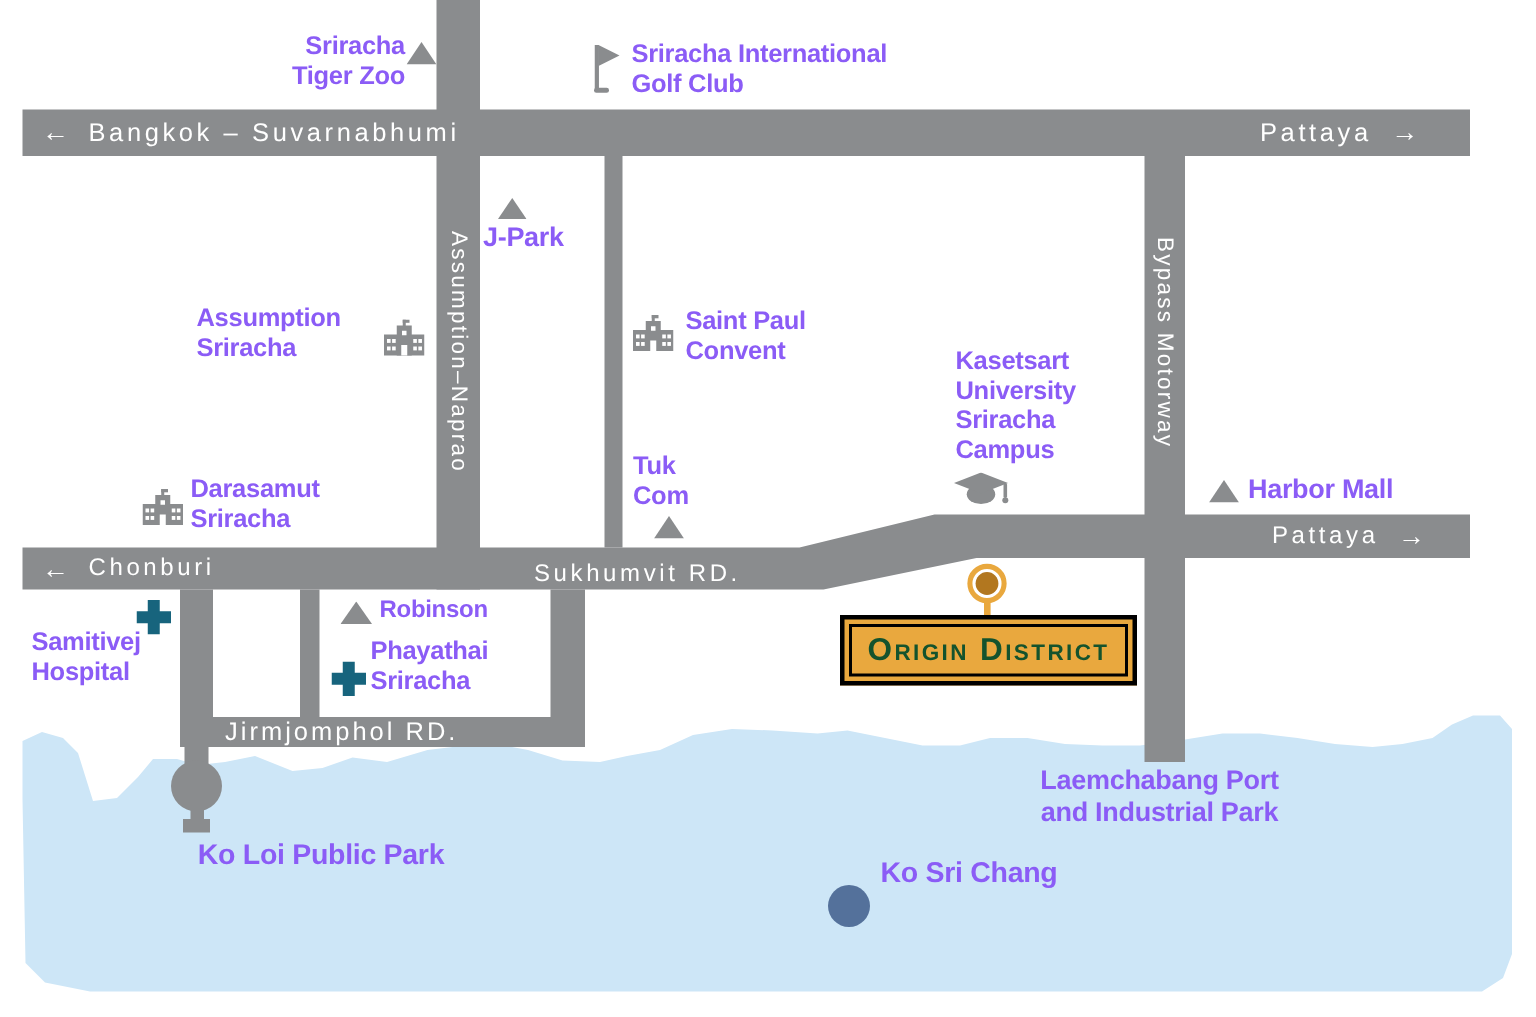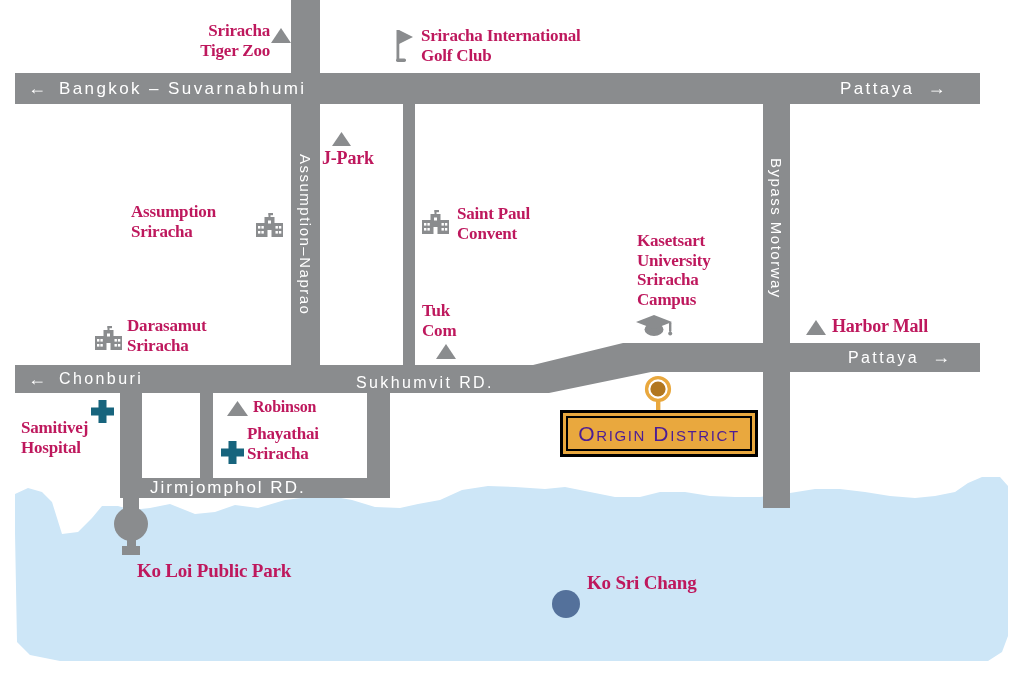--- a/index.html
+++ b/index.html
@@ -2,43 +2,43 @@
 <html><head>
 <meta charset="utf-8">
 <style>
   html,body{margin:0;padding:0;background:#ffffff;}
   #map{
     position:relative;width:1024px;height:678px;overflow:hidden;background:#ffffff;
     font-family:"Liberation Sans","DejaVu Sans",sans-serif;
   }
   #bg{position:absolute;left:0;top:0;}
   .place{
-    position:absolute;font-weight:bold;color:#be185d;font-size:17px;line-height:1.16;
-    letter-spacing:-0.2px;white-space:pre-line;font-family:Liberation Serif, serif;
+    position:absolute;font-weight:bold;color:#8b5cf6;font-size:17px;line-height:1.16;
+    letter-spacing:-0.2px;white-space:pre-line;
   }
   .road-label{
     position:absolute;display:flex;align-items:center;color:#ffffff;
     font-size:16px;font-weight:normal;letter-spacing:2.4px;white-space:nowrap;
   }
   .road-label .arrL{margin-right:13px;letter-spacing:0;font-size:18px;}
   .road-label .arrR{margin-left:13px;letter-spacing:0;font-size:18px;}
   .vroad-label{
     position:absolute;display:flex;align-items:center;justify-content:center;
     color:#ffffff;font-size:15px;letter-spacing:1.5px;white-space:nowrap;
     writing-mode:vertical-rl;text-orientation:mixed;
   }
   .icon{position:absolute;}
   #origin-sign{
     position:absolute;left:560px;top:410px;width:192px;height:41px;
     background:#e9a83e;border:3px solid #000000;
   }
   #origin-sign .inner{
     position:absolute;inset:3px;border:2px solid #000000;
     display:flex;align-items:center;justify-content:center;
-    font-weight:normal;font-variant:small-caps;font-size:21px;letter-spacing:1.6px;color:#4c1d95;
+    font-weight:bold;font-variant:small-caps;font-size:21px;letter-spacing:1.6px;color:#14532d;
   }
 </style>
 </head>
 <body>
 
 <div id="map">
 
   <svg id="bg" width="1024" height="678" viewBox="0 0 1024 678">
     <polygon points="15,533 15,494 28,488 42,492 52,502 62,534 78,532 92,518 102,506 118,506 132,510 150,508 170,504 195,514 215,512 235,505 258,508 285,500 310,497 330,496 352,500 375,507 400,508 418,504 440,500 462,490 488,486 515,487 545,489 565,487 590,492 615,497 640,497 660,492 685,492 710,496 735,497 760,497 790,493 815,489 840,489 865,492 890,496 915,498 935,496 955,492 968,483 982,477 1000,477 1008,486 1008,636 1002,652 988,661 60,661 30,655 17,642" fill="#cde6f7"></polygon>
     <g fill="#8a8c8e">
@@ -204,20 +204,22 @@
   <div class="place" style="left:127px;top:316px;">Darasamut
 Sriracha</div>
   <div class="place" style="left:422px;top:301px;">Tuk
 Com</div>
   <div class="place" style="left:253px;top:398px;font-size:16px;">Robinson</div>
   <div class="place" style="left:247px;top:424px;">Phayathai
 Sriracha</div>
   <div class="place" style="left:114px;top:560px;width:200px;text-align:center;font-size:19px;">Ko Loi Public Park</div>
   <div class="place" style="left:21px;top:418px;">Samitivej
 Hospital</div>
+  <div class="place" style="left:640px;top:510px;width:266px;text-align:center;font-size:18px;">Laemchabang Port
+and Industrial Park</div>
   <div class="place" style="left:587px;top:572px;font-size:19px;">Ko Sri Chang</div>
 
   <svg class="icon" style="left:643px;top:375px;" width="30" height="40" viewBox="0 0 30 40">
     <rect x="13" y="25" width="4.4" height="13" fill="#e9a83e"></rect>
     <circle cx="15" cy="14" r="11.4" fill="#ffffff" stroke-width="3.4" stroke="#e9a83e"></circle>
     <circle cx="15" cy="14" r="7.6" fill="#b2771f"></circle>
   </svg>
   <div id="origin-sign">
     <div class="inner">Origin District</div>
   </div>

